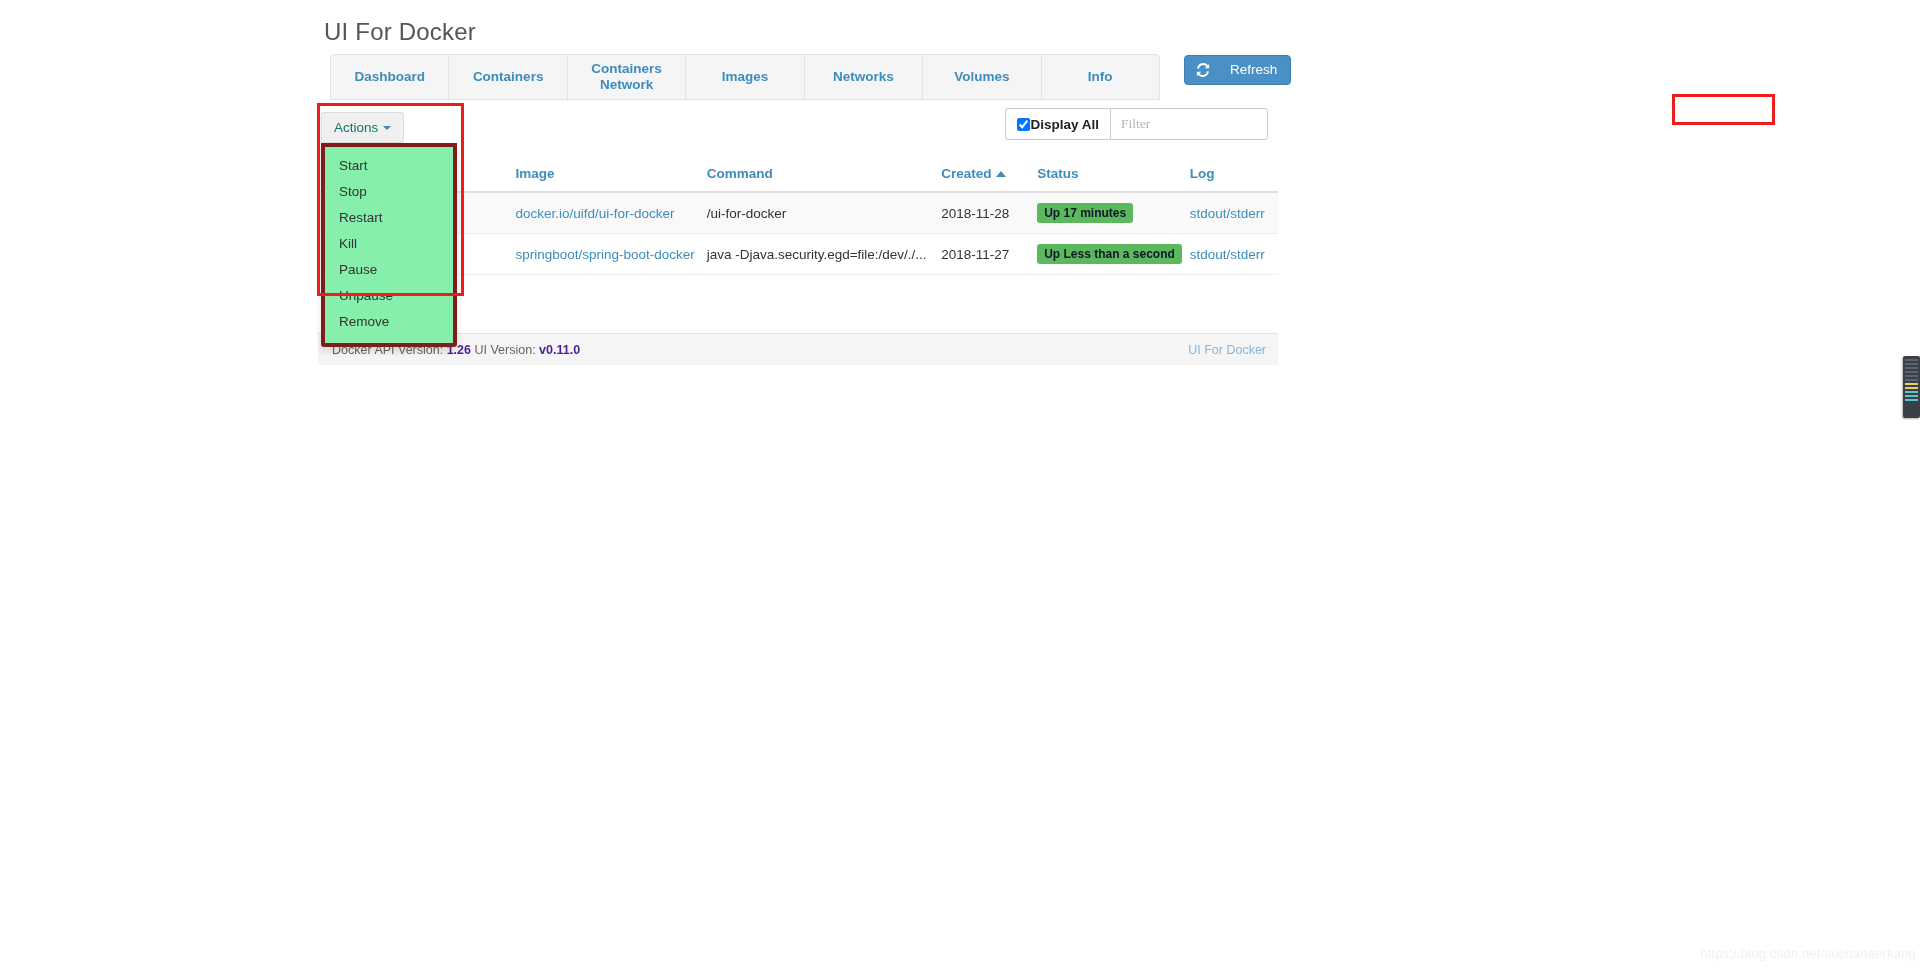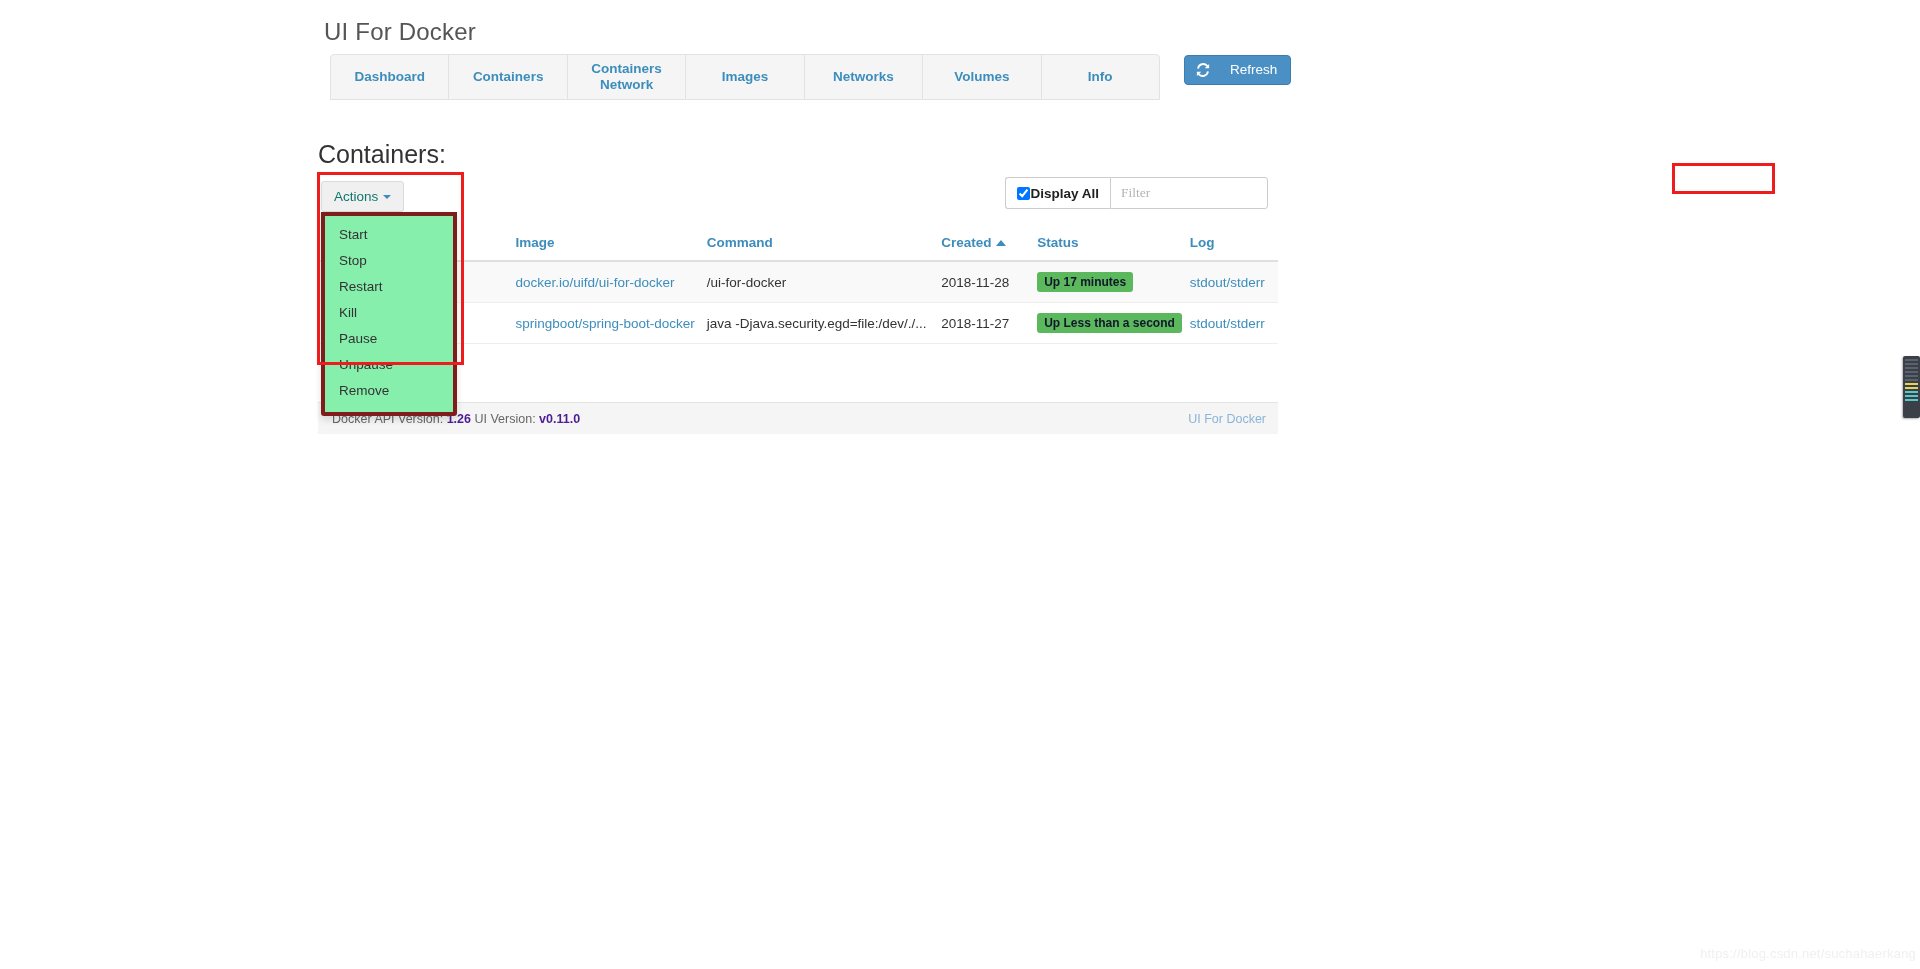--- a/index.html
+++ b/index.html
@@ -346,21 +346,20 @@
     <button class="refresh-btn">
       <span class="refresh-icon">
         <svg width="14" height="14" viewBox="0 0 16 16" xmlns="http://www.w3.org/2000/svg">
           <path fill="#ffffff" d="M13.6 2.6A7 7 0 0 0 1.3 6.2l2 .5A5 5 0 0 1 12 4.1l-2 1.9h5V1l-1.4 1.6zM2.4 13.4A7 7 0 0 0 14.7 9.8l-2-.5A5 5 0 0 1 4 11.9l2-1.9H1V15l1.4-1.6z"></path>
         </svg>
       </span>
       <span>Refresh</span>
     </button>
   </div>
 
-  <h2 class="section-title">Containers:</h2>
 
   <div class="toolbar">
 
     <button class="actions-btn">
       <span>Actions</span>
       <span class="caret"></span>
     </button>
 
     <div class="dropdown-menu">
       <div class="dropdown-item">Start</div>

